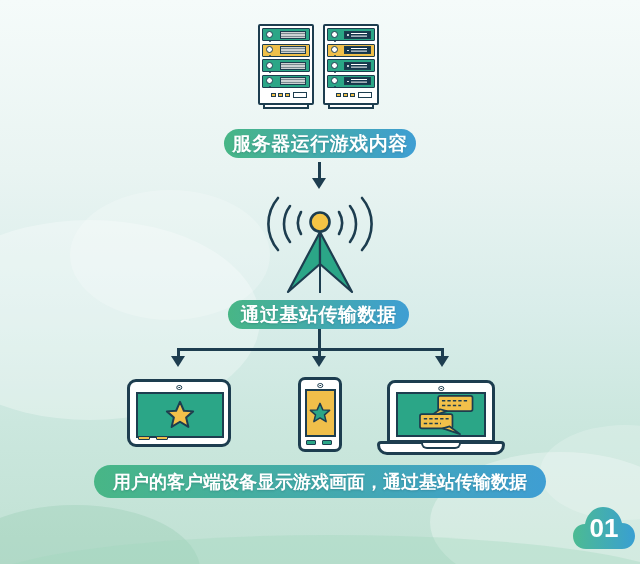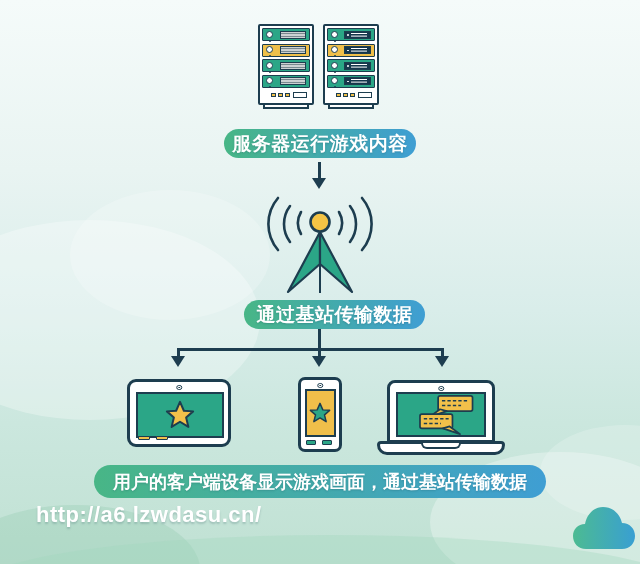--- a/index.html
+++ b/index.html
@@ -143,21 +143,21 @@
       <path d="M 83,20  A 22 22 0 0 1 83,42"></path>
     </g>
 
     <polygon points="64,40 32,100 64,72" fill="#2ba687" stroke="#1d3d4f" stroke-width="2.2" stroke-linejoin="round"></polygon>
     <polygon points="64,40 96,100 64,72" fill="#2ba687" stroke="#1d3d4f" stroke-width="2.2" stroke-linejoin="round"></polygon>
     <line x1="64" y1="40" x2="64" y2="101" stroke="#1d3d4f" stroke-width="2"></line>
 
     <circle cx="64" cy="30" r="9.5" fill="#f5c445" stroke="#1d3d4f" stroke-width="2.6"></circle>
   </svg>
 
-  <div class="pill" style="left:244px;top:300px;width:181px;height:29px;font-size:19px;letter-spacing:.5px;">
+  <div class="pill" style="left:228px;top:300px;width:181px;height:29px;font-size:19px;letter-spacing:.5px;">
     <span>通过基站传输数据</span>
   </div>
 
   <div class="shaft" style="left:318px;top:329px;width:3px;height:21px;"></div>
   <div class="shaft" style="left:177px;top:348px;width:267px;height:3px;"></div>
   <div class="shaft" style="left:177px;top:350px;width:3px;height:7px;"></div>
   <div class="shaft" style="left:318px;top:350px;width:3px;height:7px;"></div>
   <div class="shaft" style="left:441px;top:350px;width:3px;height:7px;"></div>
   <div class="tri" style="left:171px;top:356px;"></div>
   <div class="tri" style="left:312px;top:356px;"></div>
@@ -207,27 +207,27 @@
     </div>
     <div class="lap-base">
       <span class="lap-notch"></span>
     </div>
   </div>
 
   <div class="pill" style="left:94px;top:465px;width:452px;height:33px;font-size:18px;border-radius:18px;">
     <span>用户的客户端设备显示游戏画面，通过基站传输数据</span>
   </div>
 
-  <div id="watermark">http://a6.lzwdasu.cn/</div>
 
   <div id="badge">
     <svg width="68" height="52" viewBox="0 0 68 52">
       <defs>
         <linearGradient id="bgrad" x1="0" y1="0" x2="1" y2="0">
           <stop offset="0" stop-color="#4cbb92"></stop>
           <stop offset="1" stop-color="#399fd2"></stop>
         </linearGradient>
       </defs>
       <path d="M16,46 C8,46 3,40 3,33 C3,26 8,21 15,21 C17,11 24,4 33,4 C43,4 50,11 52,20 C60,20 65,26 65,33 C65,40 60,46 52,46 Z" fill="url(#bgrad)"></path>
     </svg>
+    <div id="badge-num">01</div>
   </div>
 
 </div>
 
 </body></html>

